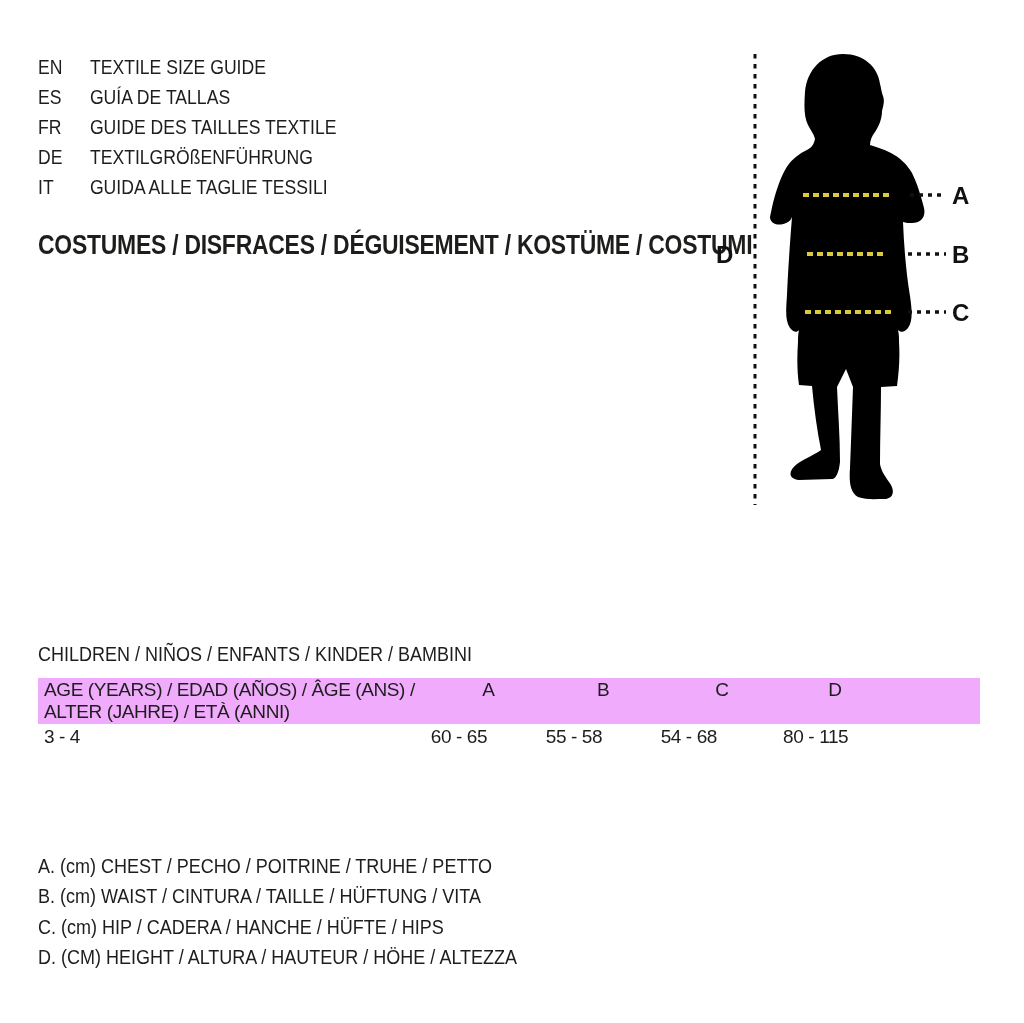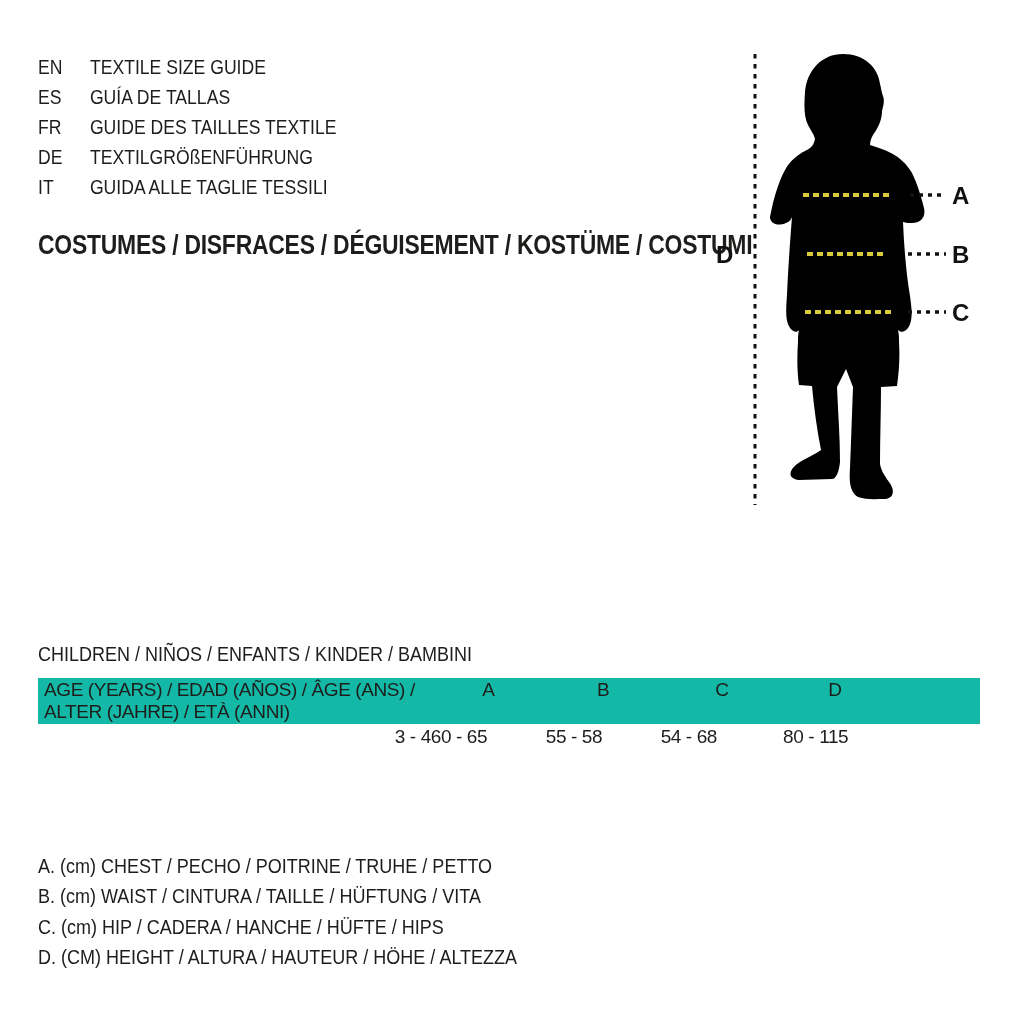--- a/index.html
+++ b/index.html
@@ -35,31 +35,31 @@
     font-weight: bold; font-size: 24px; fill: #111111;
   }
 
   
   #section-title { left: 38px; top: 643px; font-size: 20px; }
   #size-table {
     left: 38px; top: 678px; width: 942px;
     border-collapse: collapse; table-layout: fixed;
     font-size: 19px; letter-spacing: -0.4px;
   }
-  #size-table thead tr { background: #14b8a6; height: 46px; }
+  #size-table thead tr { background: #f0abfc; height: 46px; }
   #size-table th {
     font-weight: normal; vertical-align: top; padding: 1px 0 0 0;
     line-height: 22px; text-align: center;
   }
   #size-table th.age-col { text-align: left; padding-left: 6px; }
   #size-table th .hline { display: block; white-space: nowrap; }
   #size-table tbody tr { height: 25px; }
   #size-table tbody tr.stripe { background: #f2f2f2; }
   #size-table td { padding: 0; line-height: 25px; white-space: nowrap; }
-  #size-table td.age-cell { text-align: right; padding-left: 6px; }
+  #size-table td.age-cell { text-align: left; padding-left: 6px; }
 
   
   #legend { left: 38px; top: 851px; font-size: 20px; }
   .legend-line { height: 30.3px; line-height: 30.3px; white-space: nowrap; }
 </style>
 </head>
 <body>
 
 <div id="page">
 

